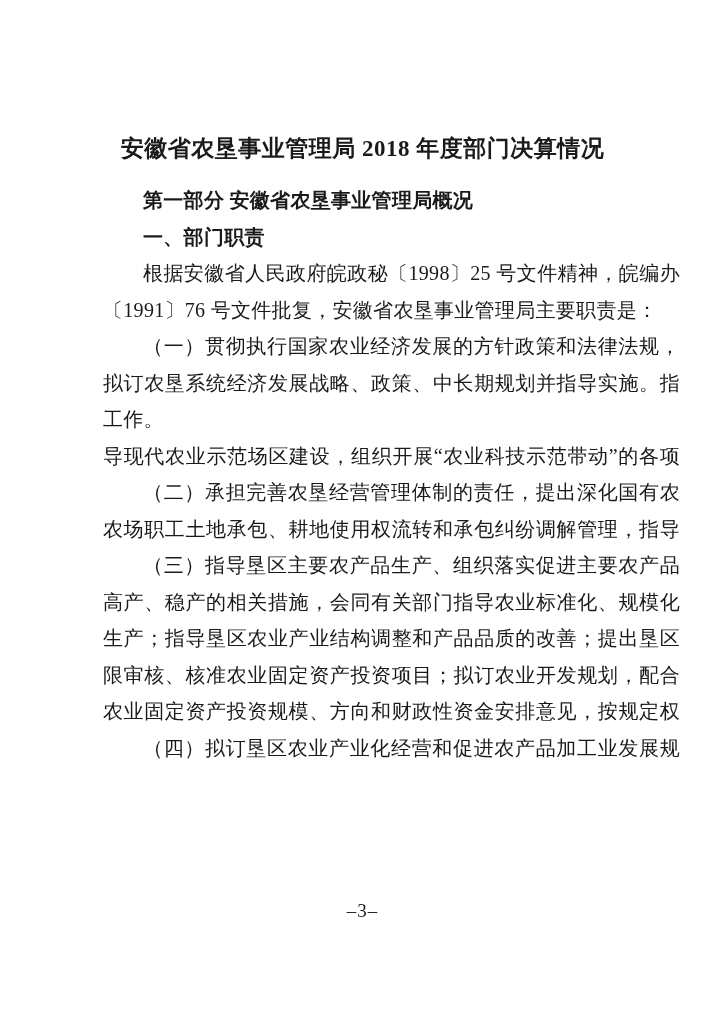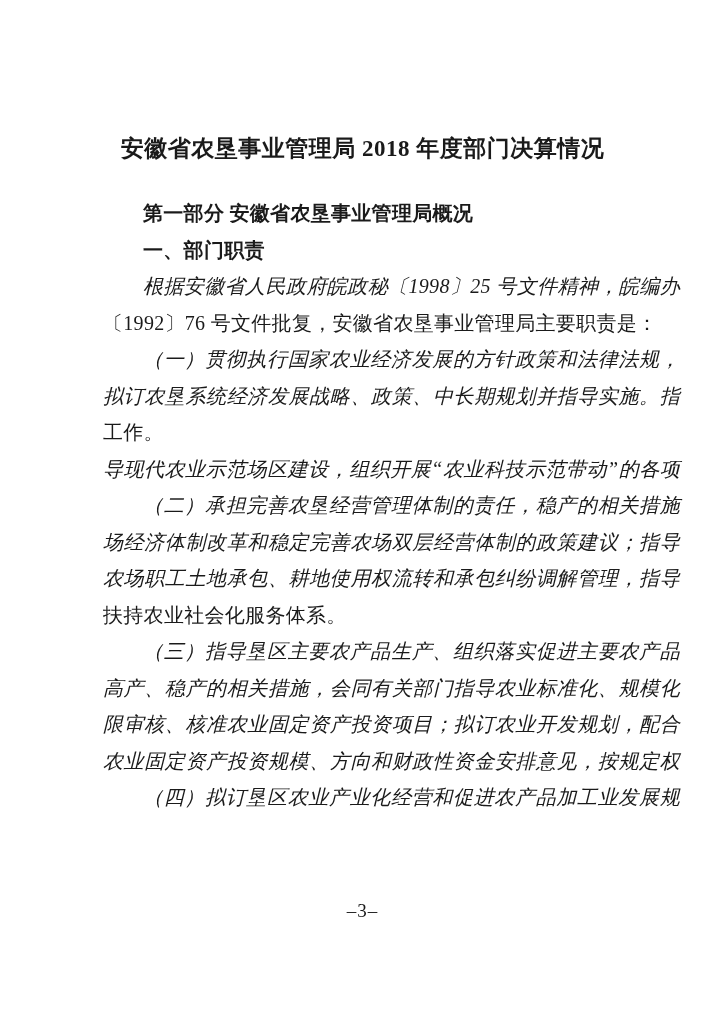--- a/index.html
+++ b/index.html
@@ -23,41 +23,40 @@
     right: 0;
     text-align: center;
     font-size: 23px;
     font-weight: 700;
     letter-spacing: 0.5px;
     line-height: 32px;
     white-space: nowrap;
   }
   .doc-body {
     position: absolute;
-    top: 195px;
+    top: 182px;
     left: 103px;
     width: 577px;
   }
   .line {
     height: 36.5px;
     line-height: 36.5px;
     font-size: 20px;
     letter-spacing: 0.3px;
     text-align: left;
   }
   .line.bold {
     font-weight: 700;
   }
   .line.indent {
     text-indent: 2em;
   }
   .line.justify {
     text-align: justify;
     text-align-last: justify;
-    font-style: italic;
   }
   .page-footer {
     position: absolute;
     top: 898px;
     left: 0;
     right: 0;
     text-align: center;
     font-size: 19px;
     line-height: 26px;
     letter-spacing: 1px;
@@ -66,30 +65,29 @@
 </head>
 <body>
 
 <div class="page" style="--ink: #1a1a1a; --paper: #ffffff;">
   <div class="doc-title">安徽省农垦事业管理局 2018 年度部门决算情况</div>
 
   <div class="doc-body">
       <div class="line bold indent">第一部分  安徽省农垦事业管理局概况</div>
       <div class="line bold indent">一、部门职责</div>
       <div class="line indent justify">根据安徽省人民政府皖政秘〔1998〕25 号文件精神，皖编办</div>
-      <div class="line">〔1992〕76 号文件批复，安徽省农垦事业管理局主要职责是：</div>
+      <div class="line">〔1991〕76 号文件批复，安徽省农垦事业管理局主要职责是：</div>
       <div class="line indent justify">（一）贯彻执行国家农业经济发展的方针政策和法律法规，</div>
       <div class="line justify">拟订农垦系统经济发展战略、政策、中长期规划并指导实施。指</div>
       <div class="line">工作。</div>
       <div class="line justify">导现代农业示范场区建设，组织开展“农业科技示范带动”的各项</div>
-      <div class="line indent justify">（二）承担完善农垦经营管理体制的责任，稳产的相关措施</div>
-      <div class="line justify">场经济体制改革和稳定完善农场双层经营体制的政策建议；指导</div>
+      <div class="line indent justify">（二）承担完善农垦经营管理体制的责任，提出深化国有农</div>
       <div class="line justify">农场职工土地承包、耕地使用权流转和承包纠纷调解管理，指导</div>
-      <div class="line">扶持农业社会化服务体系。</div>
       <div class="line indent justify">（三）指导垦区主要农产品生产、组织落实促进主要农产品</div>
       <div class="line justify">高产、稳产的相关措施，会同有关部门指导农业标准化、规模化</div>
+      <div class="line justify">生产；指导垦区农业产业结构调整和产品品质的改善；提出垦区</div>
       <div class="line justify">限审核、核准农业固定资产投资项目；拟订农业开发规划，配合</div>
       <div class="line justify">农业固定资产投资规模、方向和财政性资金安排意见，按规定权</div>
       <div class="line indent justify">（四）拟订垦区农业产业化经营和促进农产品加工业发展规</div>
     </div>
 
   <div class="page-footer">–3–</div>
 </div>
 
 </body></html>

